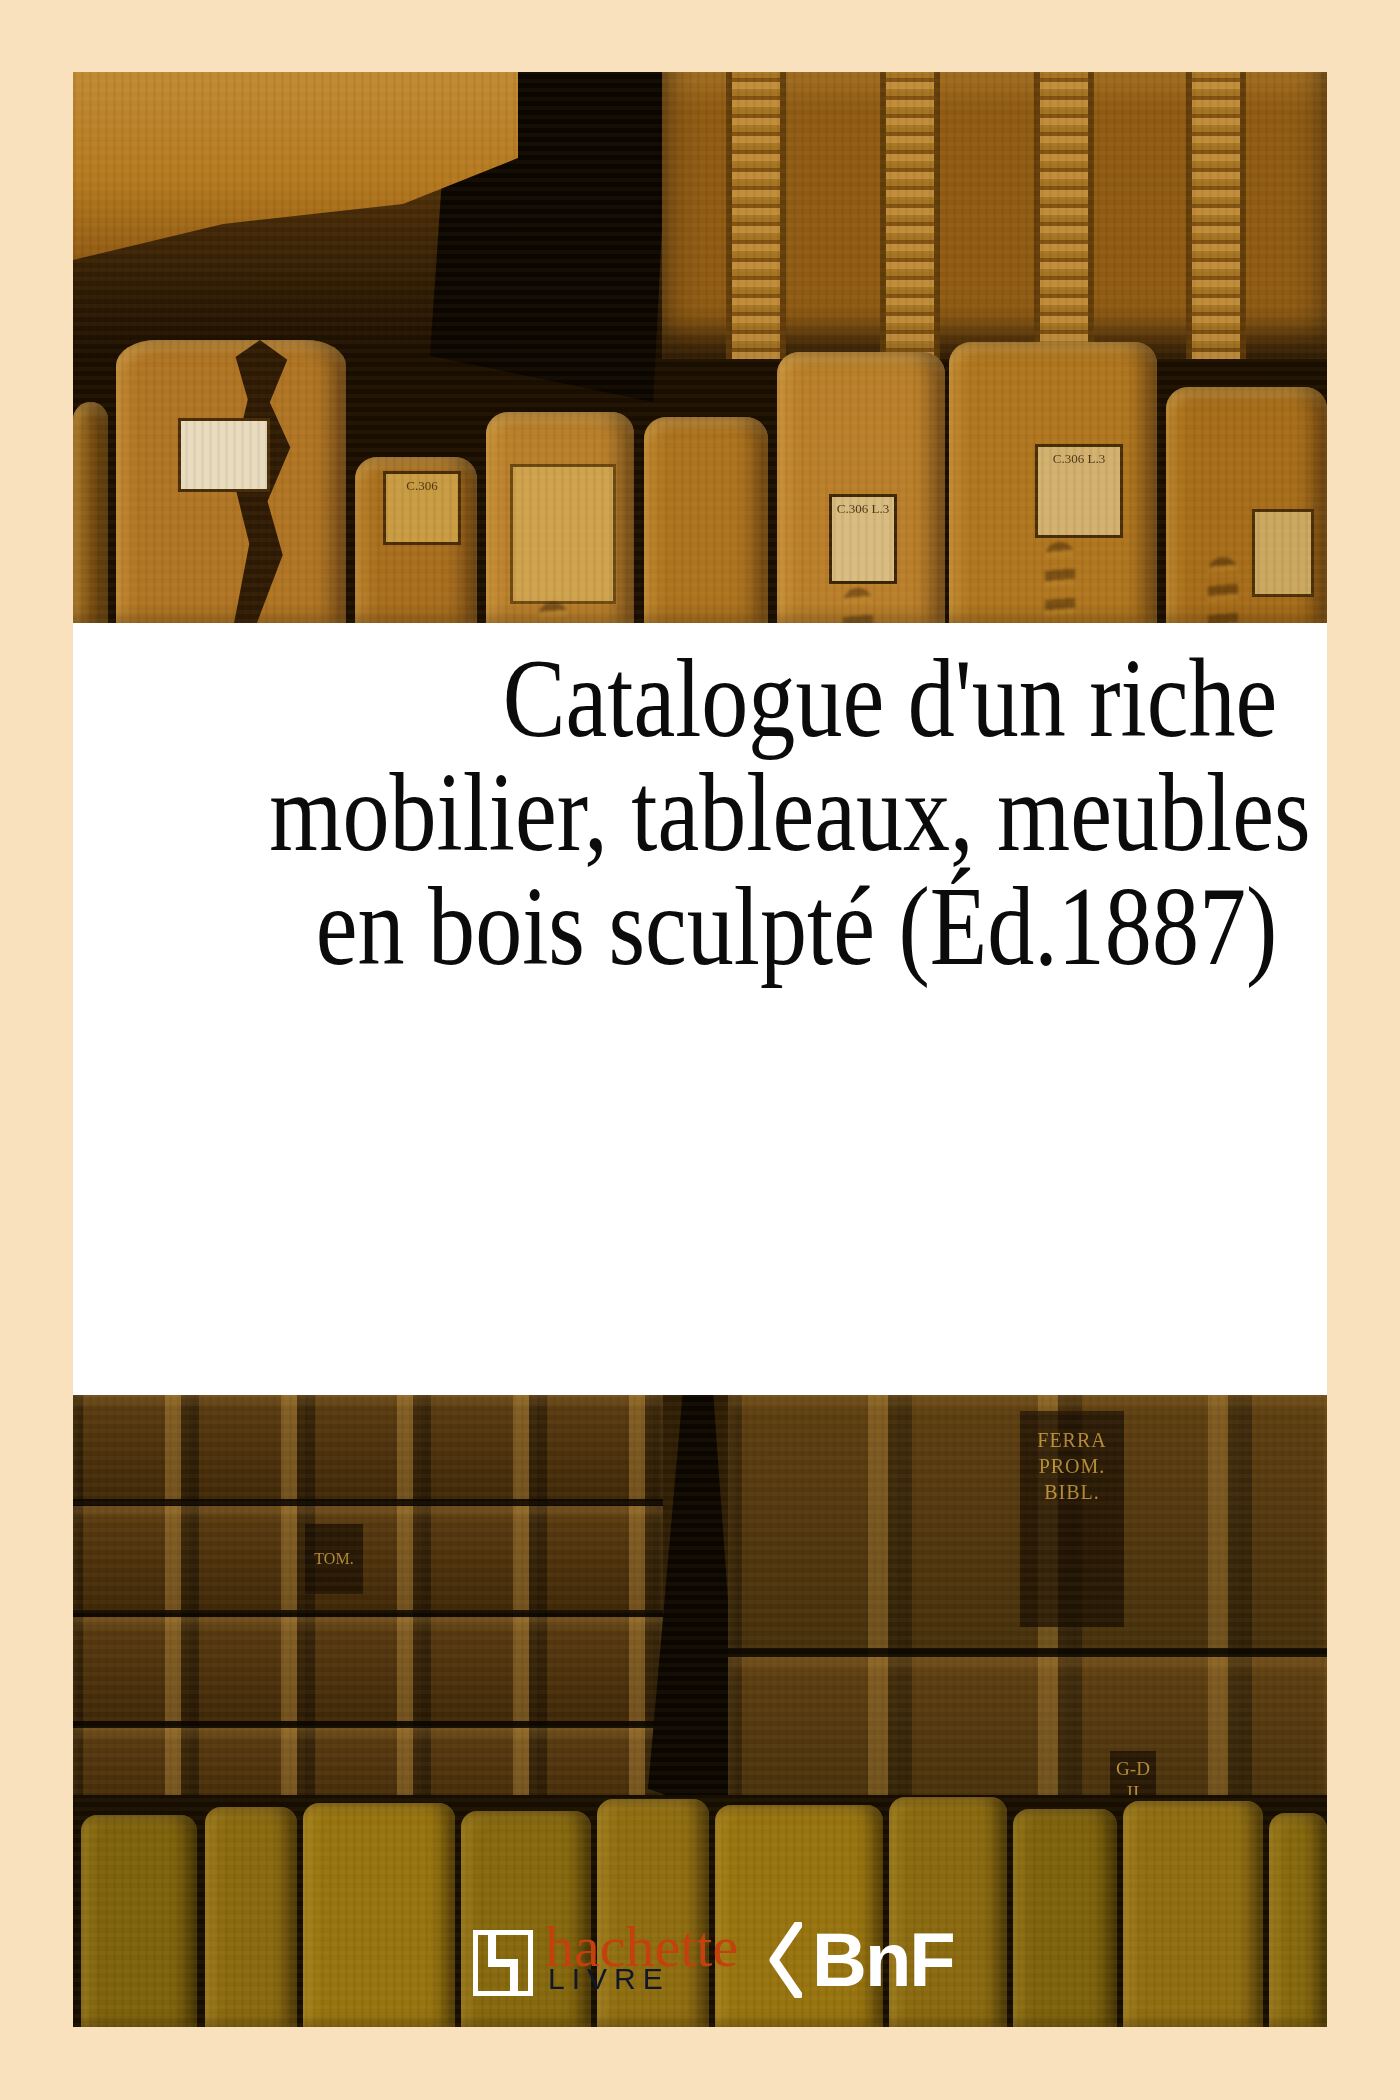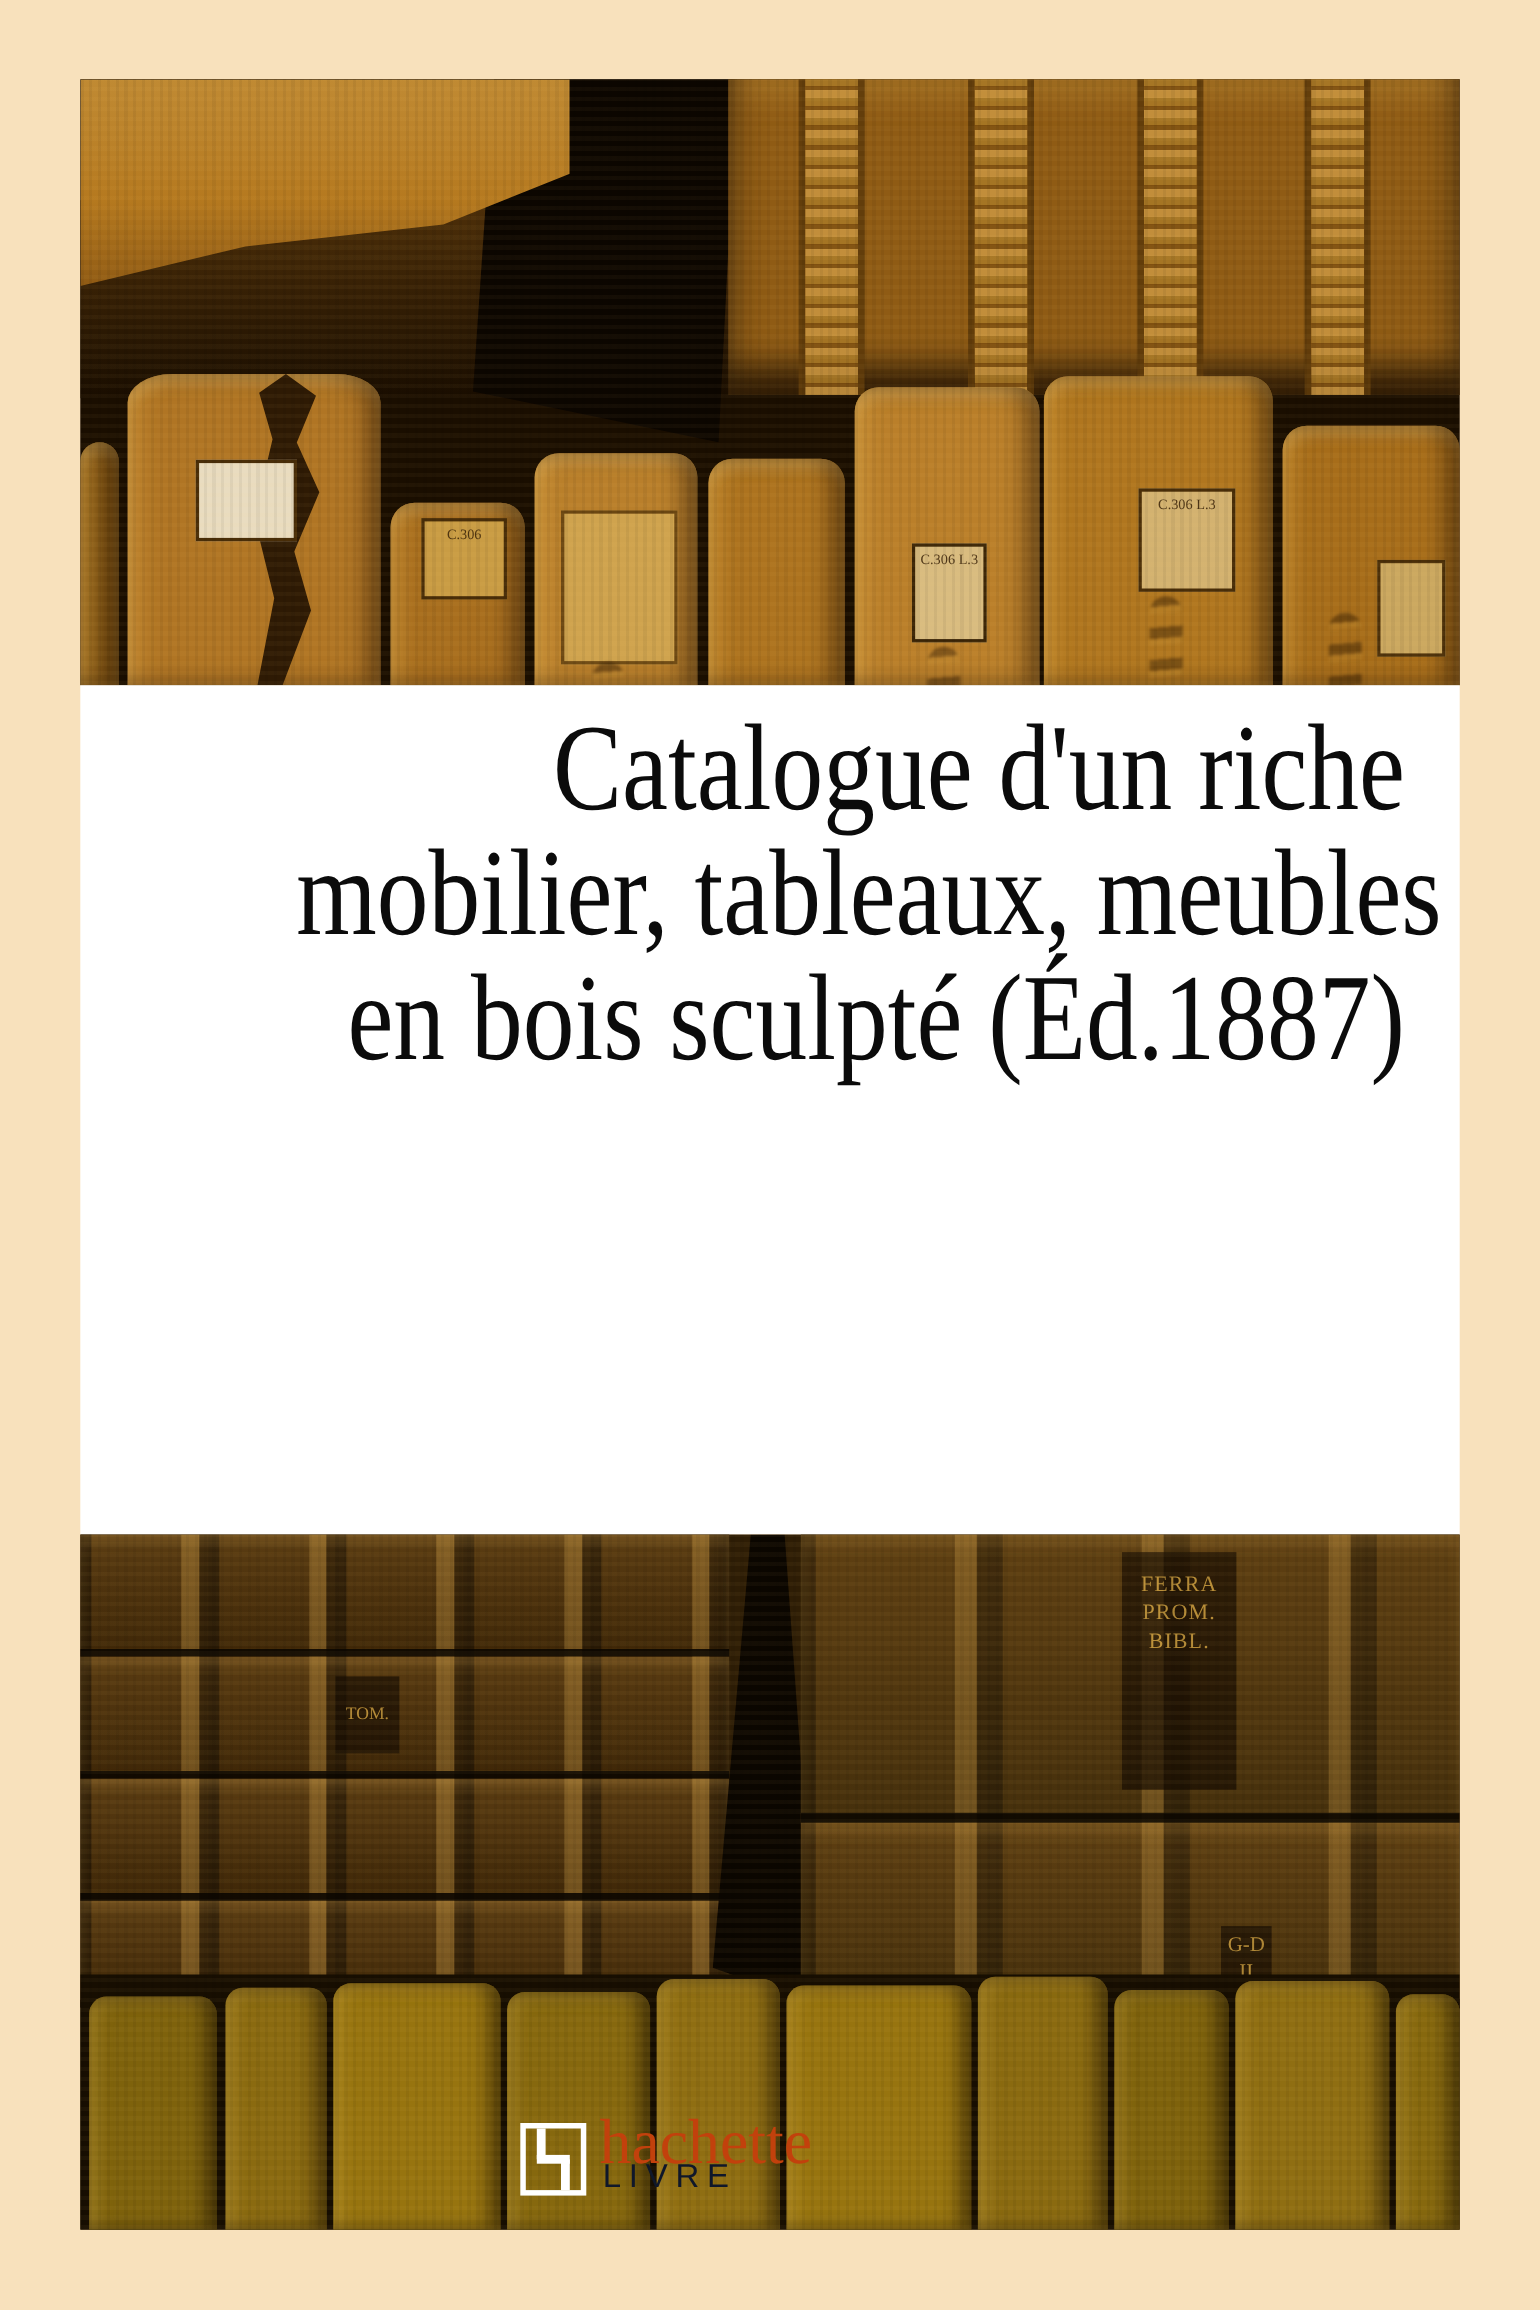--- a/index.html
+++ b/index.html
@@ -162,14 +162,20 @@
   </div>
 
   <div class="abs hl-icon">
     <span class="v1"></span>
     <span class="v2"></span>
     <span class="hb"></span>
   </div>
   <div class="abs hl-word">hachette</div>
   <div class="abs hl-sub">LIVRE</div>
 
+  <div class="abs bnf">
+    <svg width="34" height="76" viewBox="0 0 34 76">
+      <polyline points="30,3 6,38 30,73" fill="none" stroke="#FFFFFF" stroke-width="9" stroke-linecap="round" stroke-linejoin="round"></polyline>
+    </svg>
+    <span class="bnf-word">BnF</span>
+  </div>
 
 </div>
 
 </body></html>

